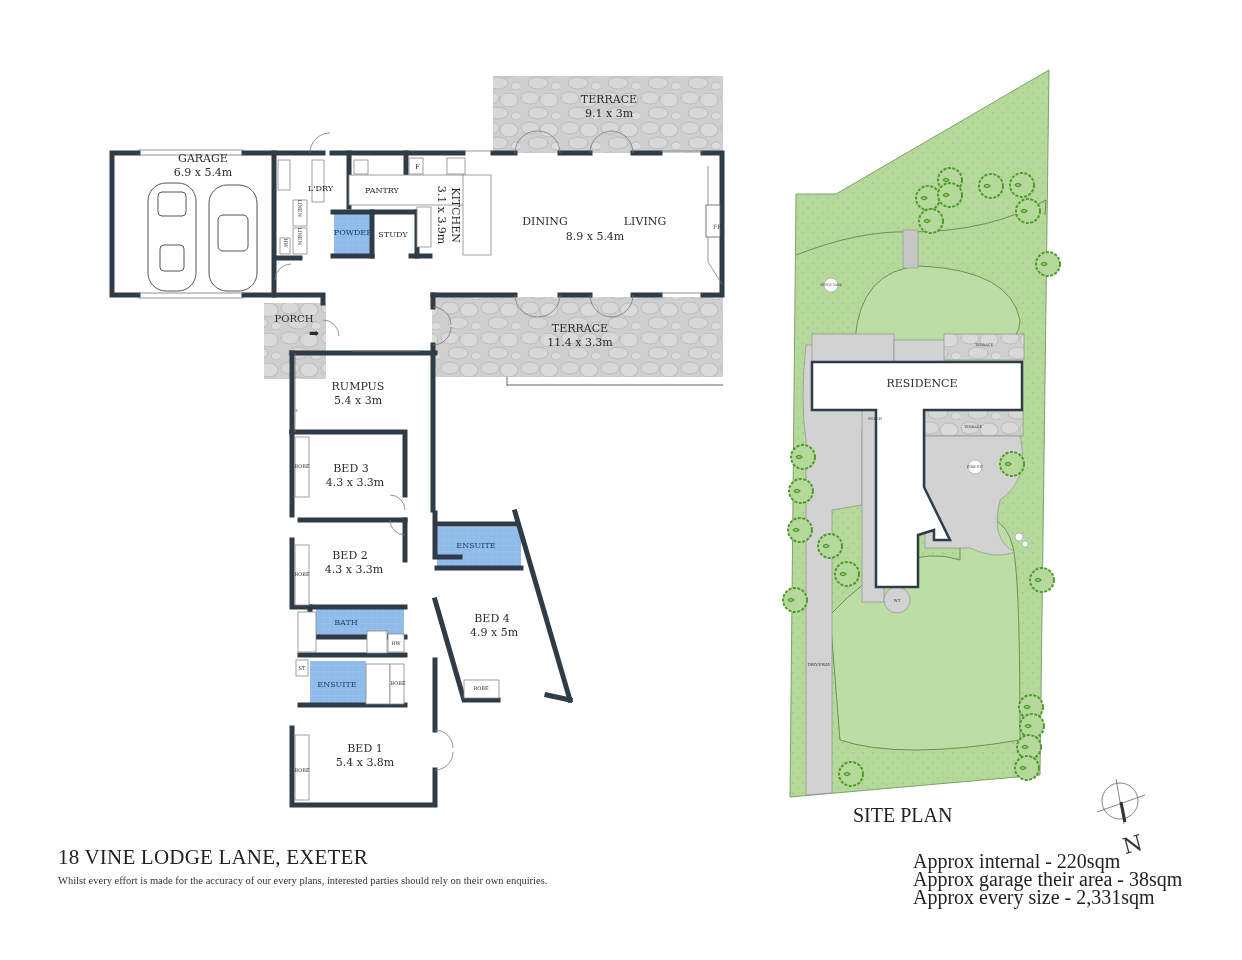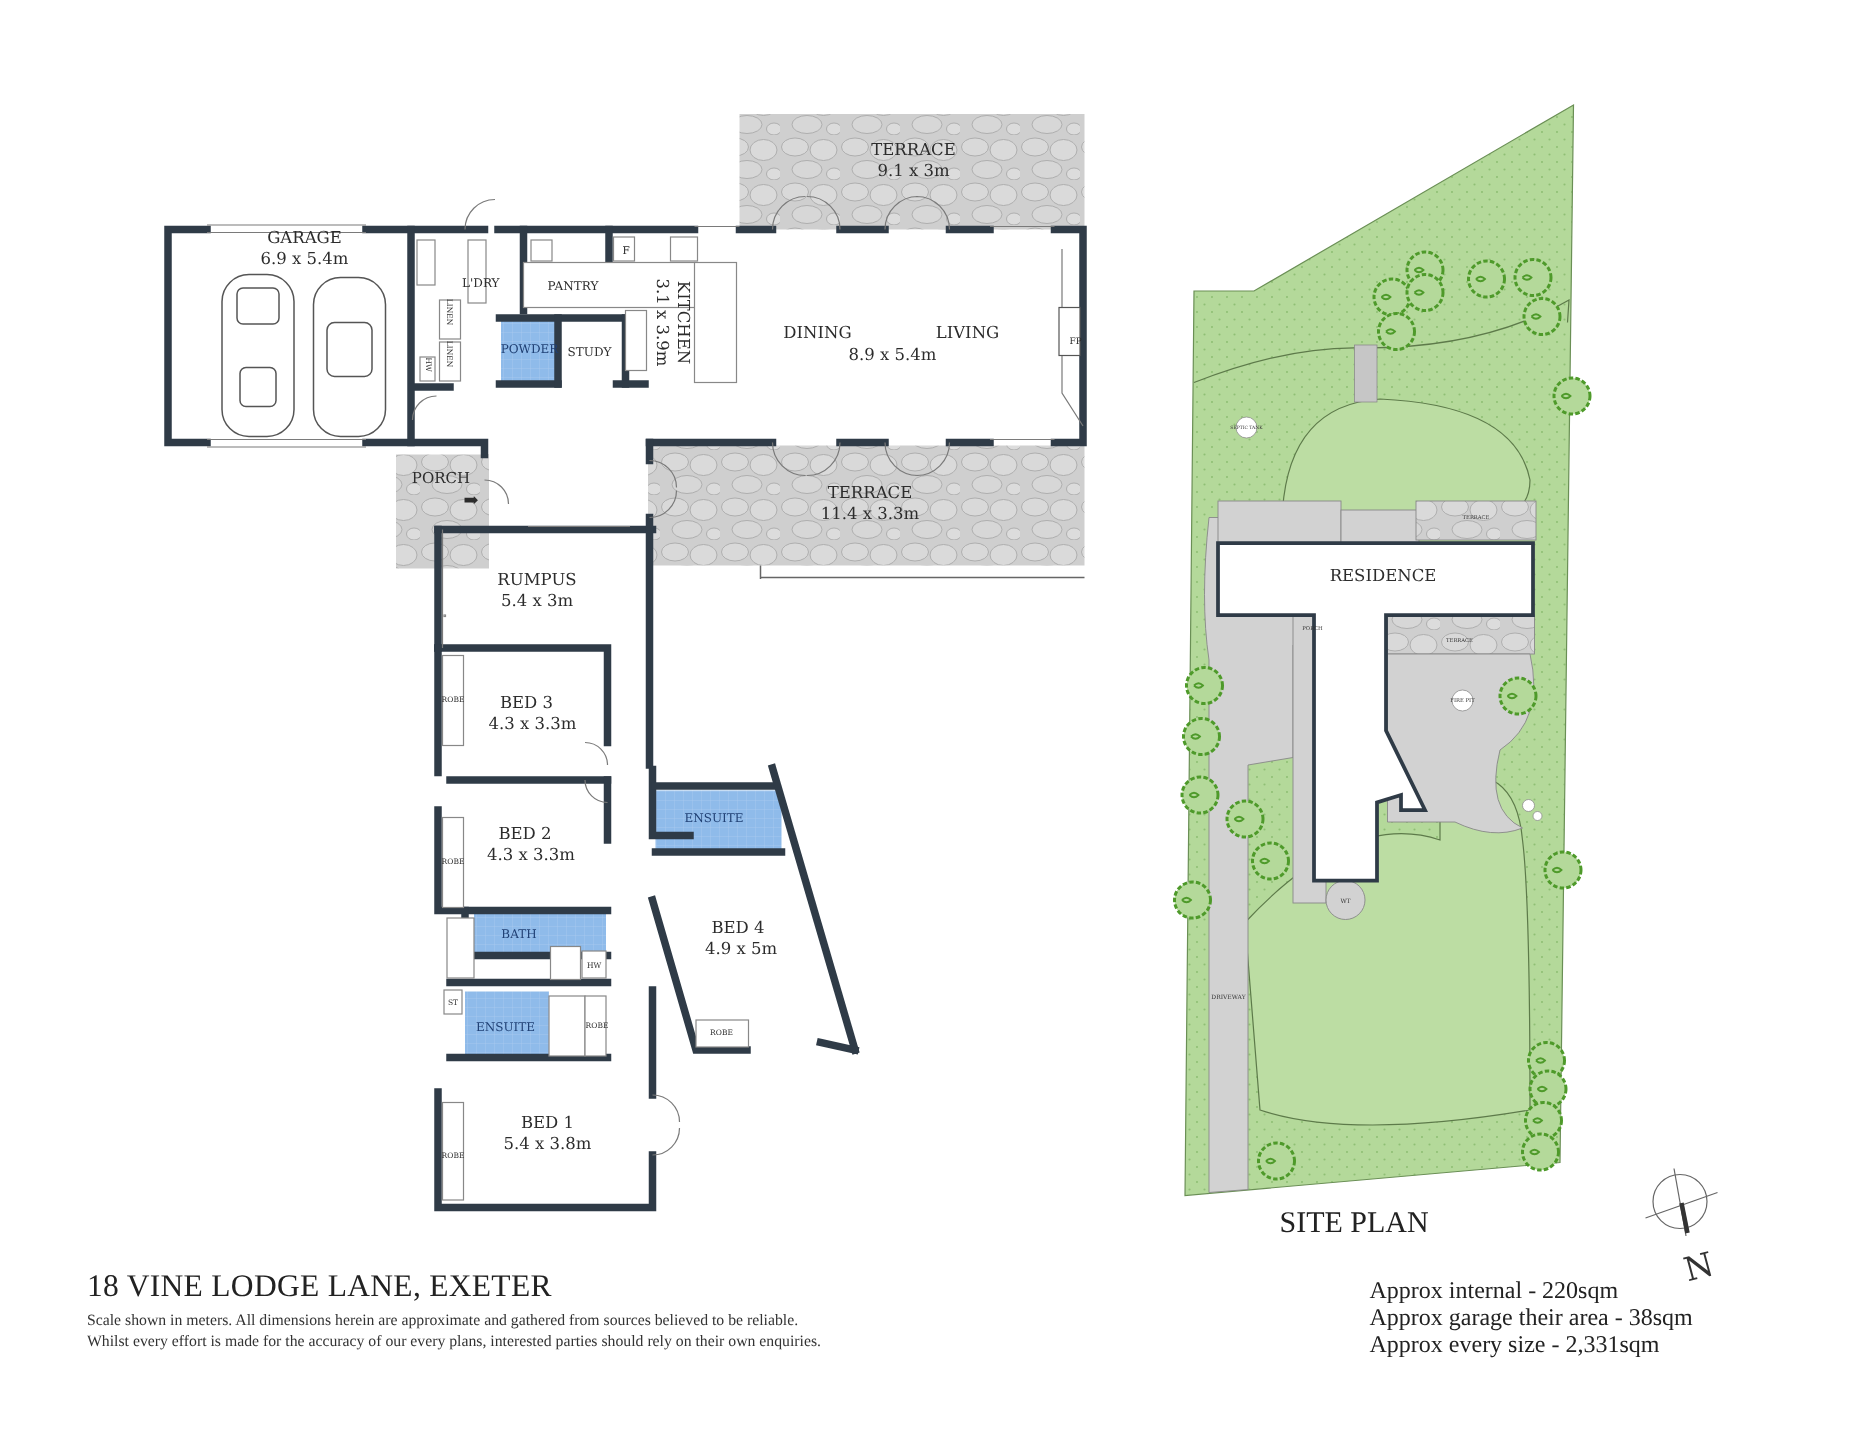--- a/index.html
+++ b/index.html
@@ -11,21 +11,21 @@
   .room-dim { font-size: 11px; text-anchor: middle; }
   .tiny { font-size: 5px; text-anchor: middle; fill: #333; }
   .small { font-size: 8px; text-anchor: middle; fill: #2b4a7a; }
   .wet-lbl { font-size: 8px; text-anchor: middle; fill: #1f3f73; }
   #footer-title { position: absolute; left: 58px; top: 845px; font-size: 21px;
                   font-family: Liberation Serif, serif; color: #222; letter-spacing: 0.2px; }
   #footer-note { position: absolute; left: 58px; top: 874px; font-size: 10.5px;
                  line-height: 14px; font-family: "Liberation Serif", serif; color: #333; }
   #site-title { position: absolute; left: 853px; top: 804px; font-size: 20px;
                 font-family: "Liberation Serif", serif; color: #222; }
-  #areas { position: absolute; left: 913px; top: 852px; font-size: 16px;
+  #areas { position: absolute; left: 913px; top: 852px; font-size: 20px;
            line-height: 18px; font-family: "Liberation Serif", serif; color: #222; }
   #areas div { white-space: nowrap; }
 </style>
 </head>
 <body>
 
 <svg width="1242" height="960" viewBox="0 0 1242 960">
   <defs>
     <pattern id="stone" width="40" height="30" patternUnits="userSpaceOnUse">
       <rect width="40" height="30" fill="#cfcfcf"></rect>
@@ -280,21 +280,20 @@
       <line x1="1121" y1="802" x2="1125" y2="822" stroke="#333" stroke-width="3"></line>
       <text class="lbl" style="font-size:22px; fill:#333" x="1123" y="852" transform="rotate(-15 1133 845)">N</text>
     </g>
   </g>
 </svg>
 
 <div id="site-title">SITE PLAN</div>
 
 <div id="footer-title">18 VINE LODGE LANE, EXETER</div>
 <div id="footer-note">
-  <div>Scale shown in meters. All dimensions herein are approximate and gathered from sources believed to be  reliable.</div>
   <div>Whilst every effort is made for the accuracy of our every plans, interested parties should rely on their own enquiries.</div>
 </div>
 
 <div id="areas">
   <div>Approx internal - 220sqm</div>
   <div>Approx garage their area - 38sqm</div>
   <div>Approx every size - 2,331sqm</div>
 </div>
 
 </body></html>

